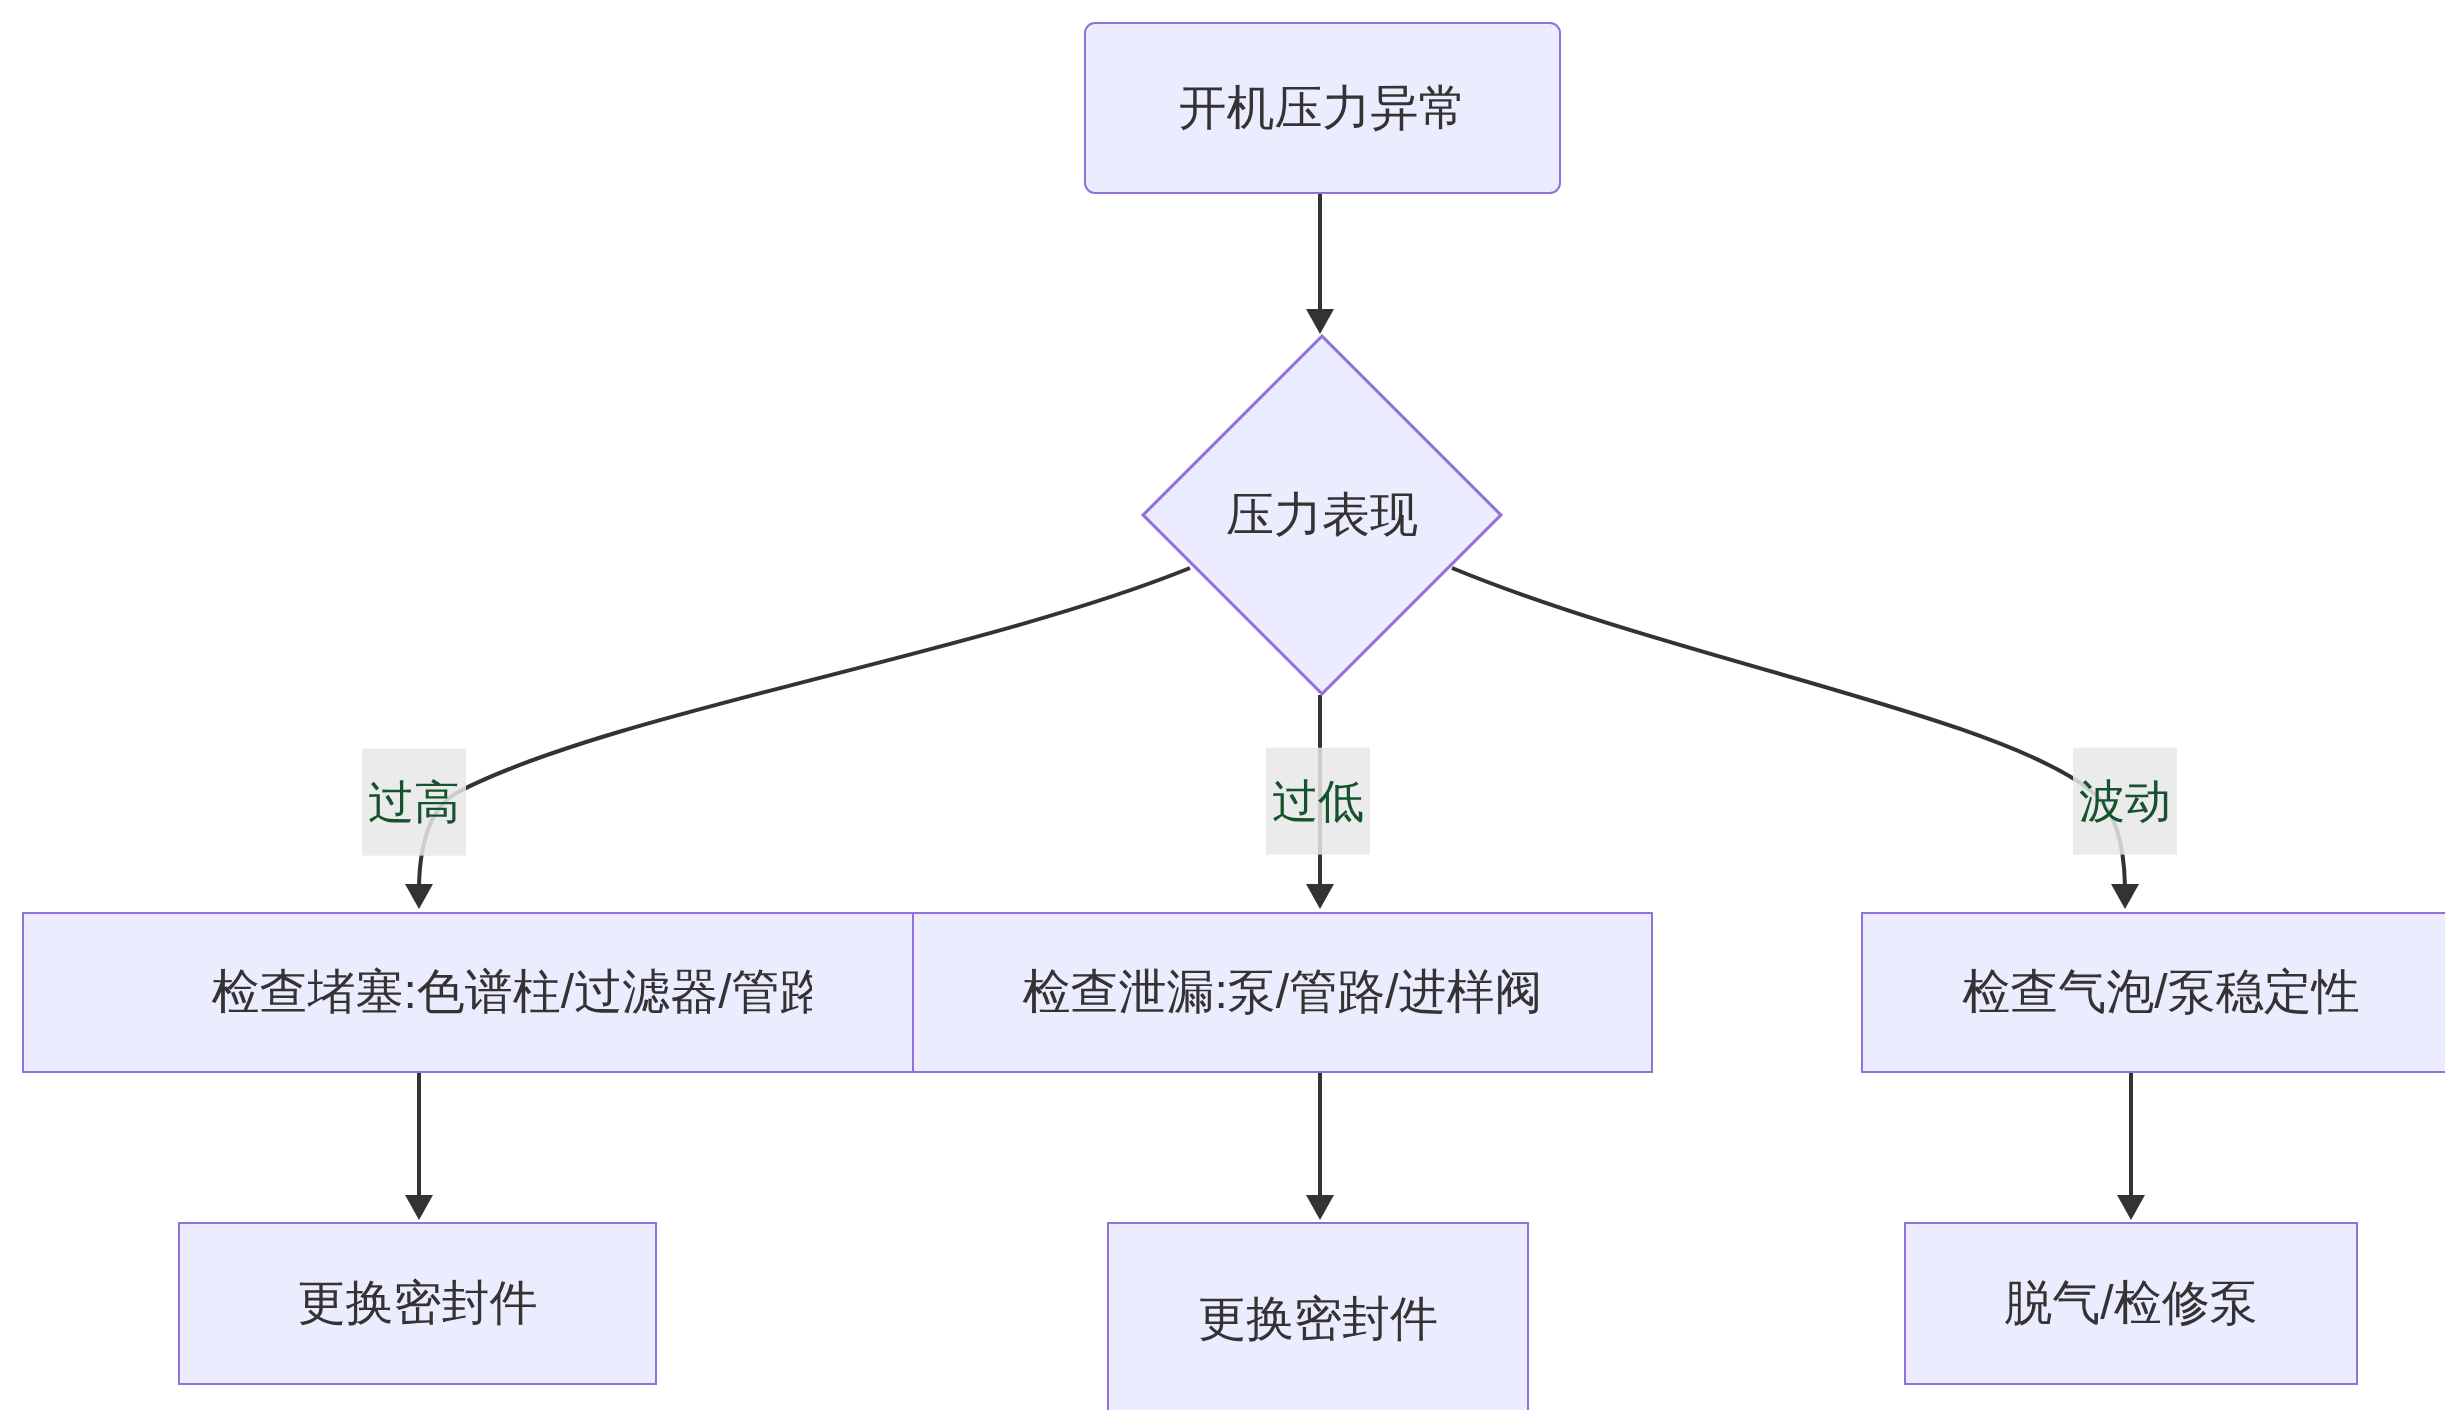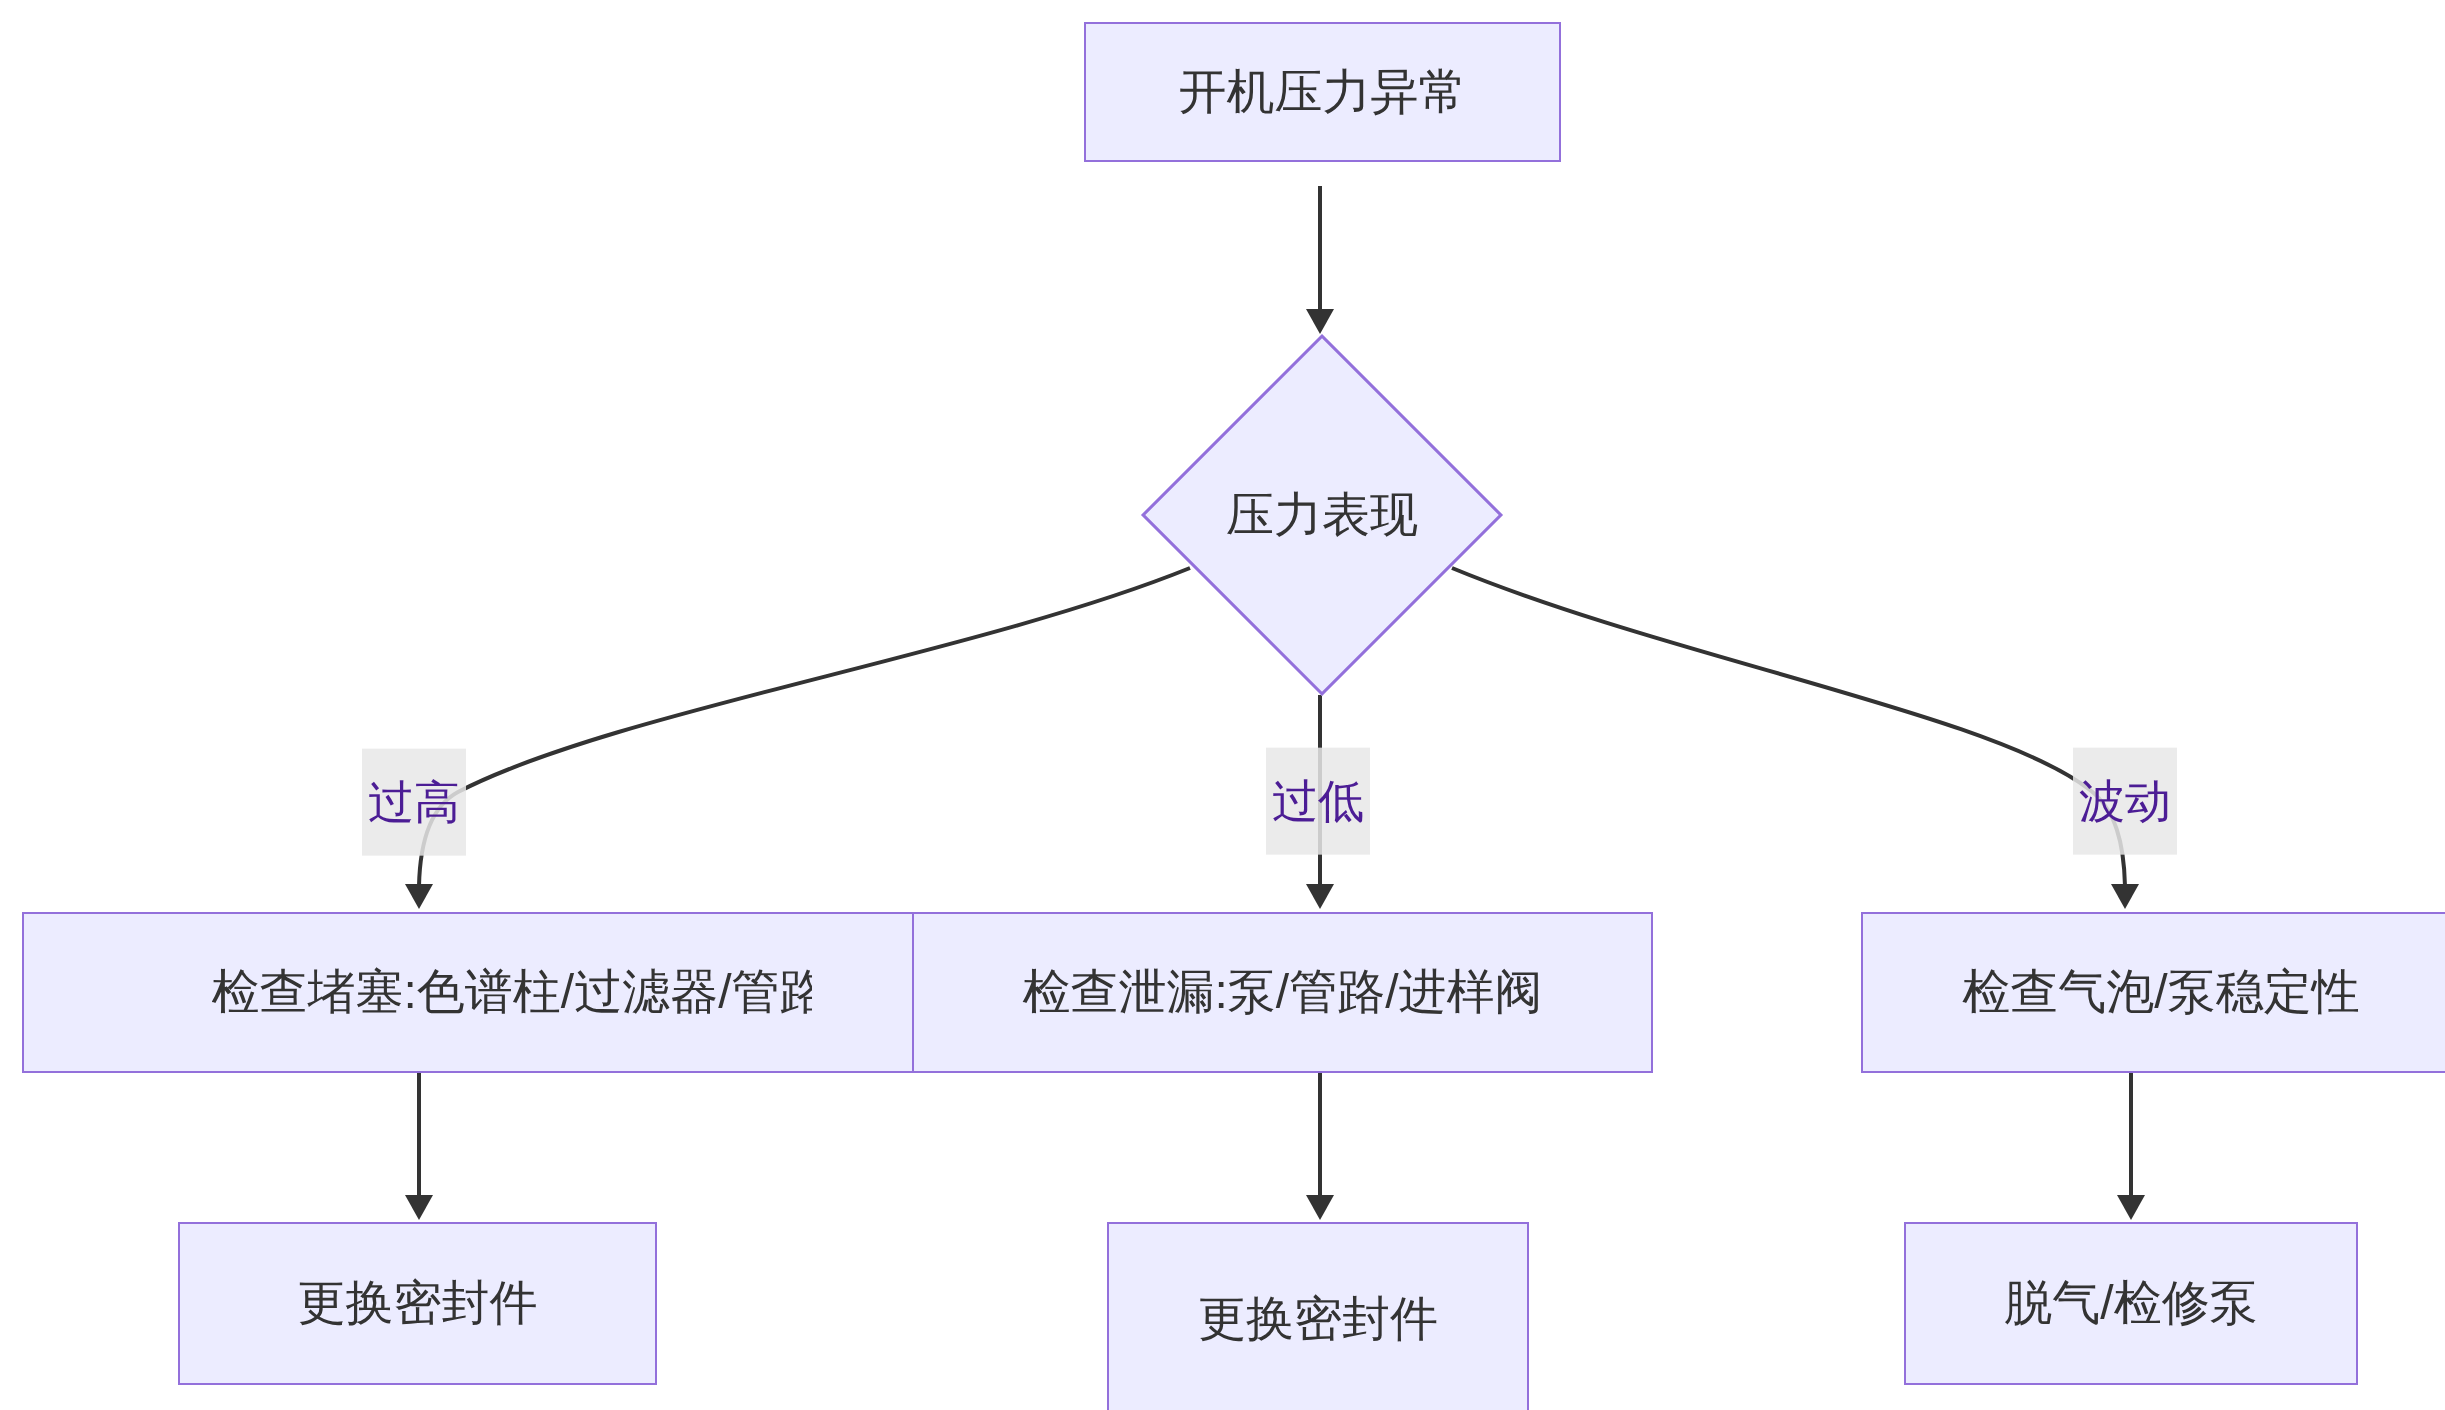--- a/index.html
+++ b/index.html
@@ -38,21 +38,21 @@
     border: 2.5px solid #9370DB;
     display: flex;
     align-items: center;
     justify-content: center;
     font-size: 48px;
     line-height: 1.3;
     color: #333333;
     white-space: nowrap;
   }
   
-  .node-start        { left: 1084px; top: 22px;   width: 477px; height: 140px; }
+  .node-start        { left: 1084px; top: 22px;   width: 477px; height: 172px; border-radius: 11px; }
   .node-check-clog   { left: 22px;   top: 912px;  width: 932px; height: 161px; padding-left: 47px; }
   .node-check-leak   { left: 912px;  top: 912px;  width: 741px; height: 161px; }
   .node-check-bubble { left: 1833px; top: 912px;  width: 600px; height: 161px; margin-left: 28px; }
   .node-flush        { left: 178px;  top: 1222px; width: 479px; height: 163px; }
   .node-replace-seal { left: 1107px; top: 1222px; width: 422px; height: 194px; }
   .node-degas        { left: 1904px; top: 1222px; width: 454px; height: 163px; }
 
   .clip-label {
     display: block;
     width: 600px;
@@ -83,21 +83,21 @@
     white-space: nowrap;
   }
 
   .edge-label {
     position: absolute;
     transform: translate(-50%, -50%);
     background: rgba(232, 232, 232, 0.85);
     font-size: 46px;
     line-height: 1.45;
     padding: 20px 6px;
-    color: #4c1d95;
+    color: #14532d;
     white-space: nowrap;
   }
   .edge-label-high { left: 414px;  top: 802px; }
   .edge-label-low  { left: 1318px; top: 801px; }
   .edge-label-fluc { left: 2125px; top: 801px; }
 </style>
 </head>
 <body>
 
 <div class="stage">

